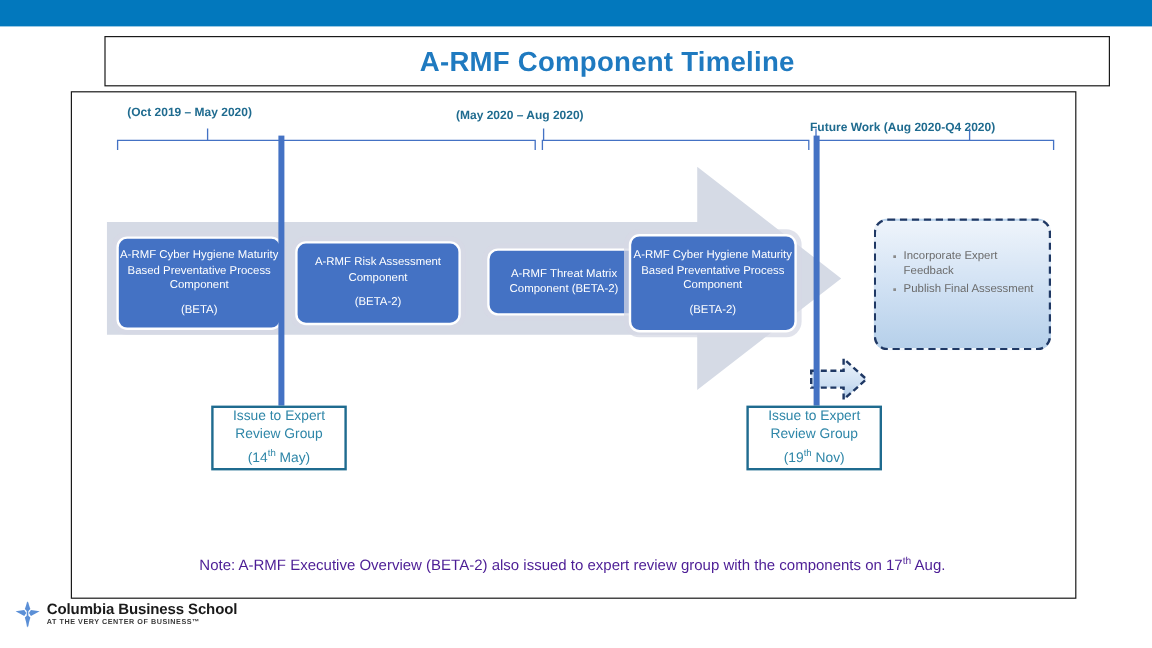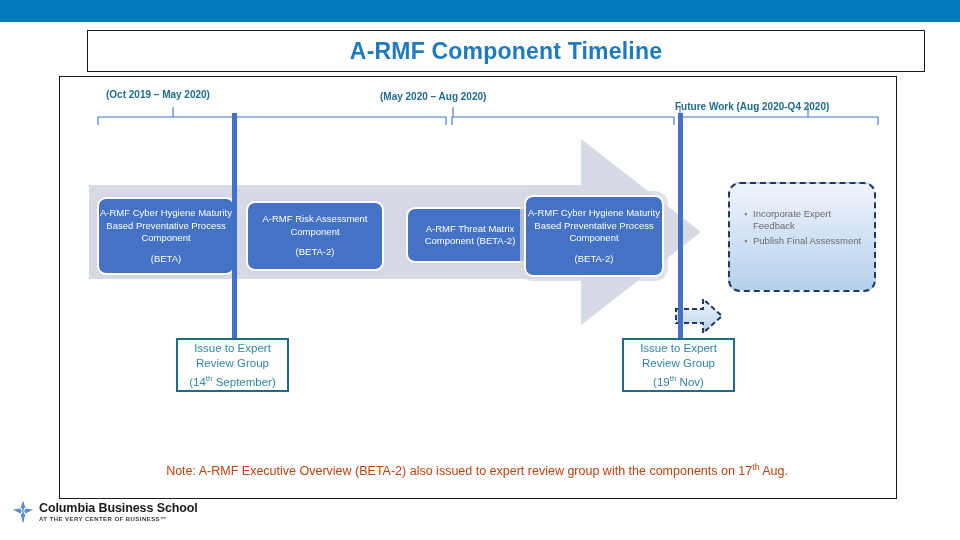--- a/index.html
+++ b/index.html
@@ -167,21 +167,21 @@
   #issue-1 { left: 562px; top: 261px; width: 113px; height: 54px; }
   .issue-box sup { font-size: 8px; vertical-align: super; }
 
   
   #note-text {
     position: absolute;
     left: 12px; top: 385px;
     width: 810px;
     text-align: center;
     font-size: 12.5px;
-    color: #c2410c;
+    color: #4c1d95;
     white-space: nowrap;
   }
   #note-text sup { font-size: 8.5px; vertical-align: super; }
 
   
   #footer-logo {
     position: absolute;
     left: 12px; top: 500px;
     display: flex;
     align-items: center;
@@ -277,21 +277,21 @@
       <span class="future-txt">Publish Final Assessment</span>
     </div>
   </div>
 
   <div class="vline" id="vline-0"></div>
   <div class="vline" id="vline-1"></div>
 
   <div class="issue-box" id="issue-0">
     <span>Issue to Expert</span>
     <span>Review Group</span>
-    <span><span>(14</span><sup>th</sup><span> September)</span></span>
+    <span><span>(14</span><sup>th</sup><span> May)</span></span>
   </div>
   <div class="issue-box" id="issue-1">
     <span>Issue to Expert</span>
     <span>Review Group</span>
     <span><span>(19</span><sup>th</sup><span> Nov)</span></span>
   </div>
 
   <div id="note-text"><span>Note: A-RMF Executive Overview (BETA-2) also issued to expert review group with the components on 17</span><sup>th</sup><span> Aug.</span></div>
 
 </div>

